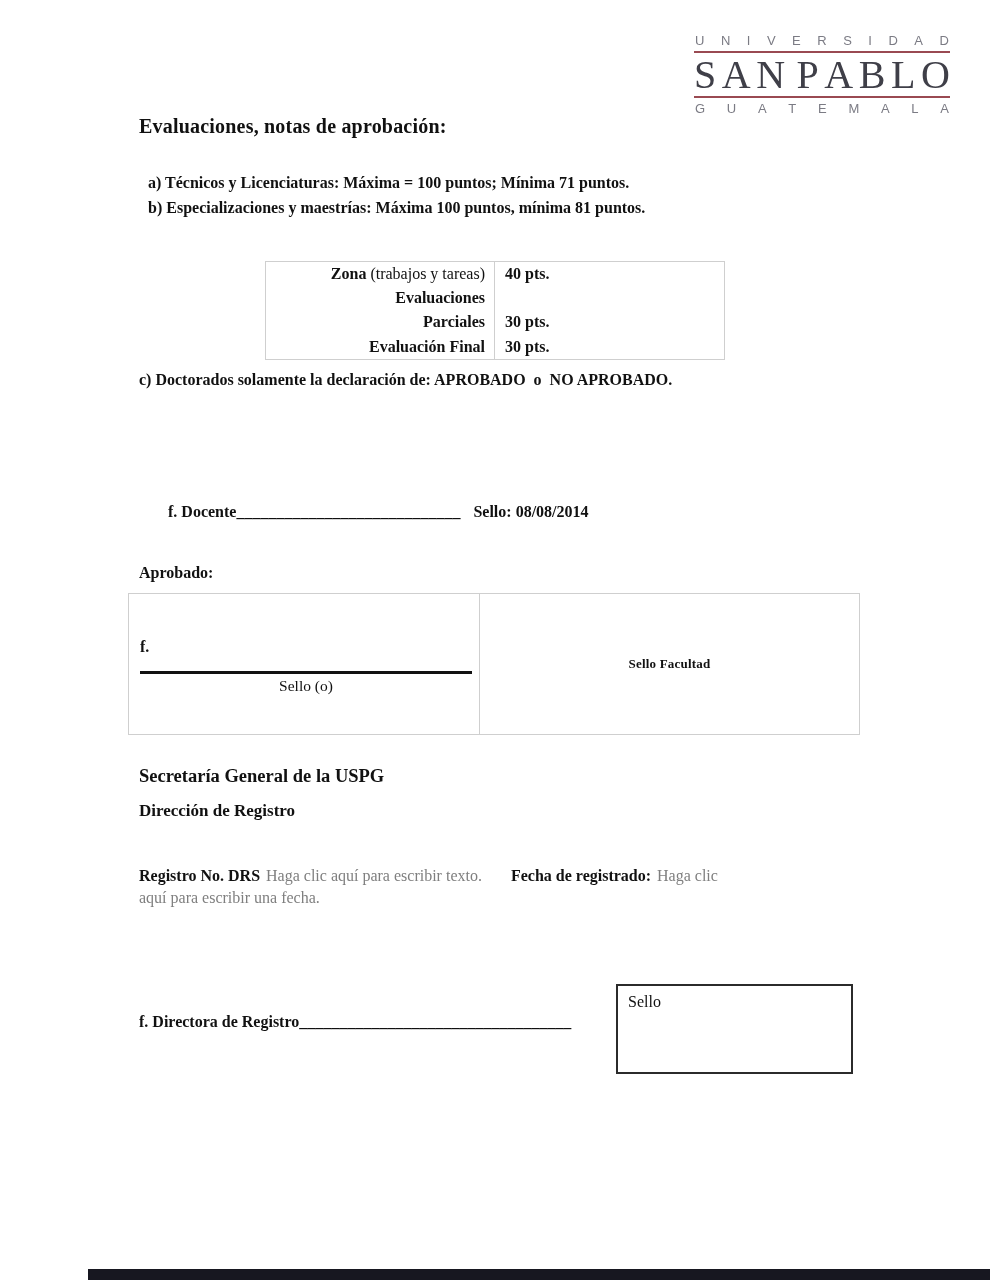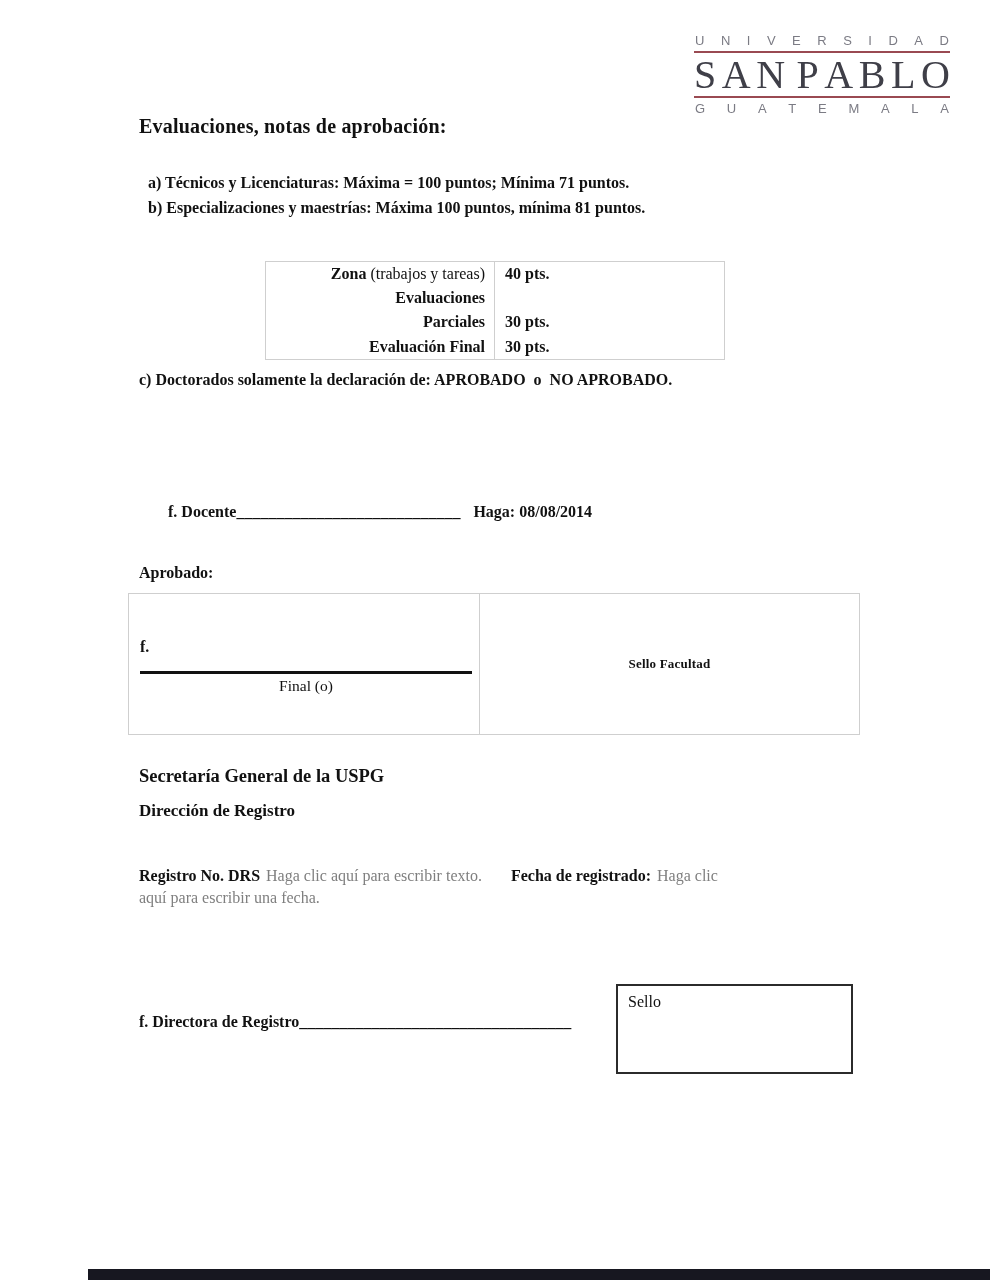--- a/index.html
+++ b/index.html
@@ -137,29 +137,29 @@
     <div class="st-right">
       <div class="st-line">40 pts.</div>
       <div class="st-line"></div>
       <div class="st-line">30 pts.</div>
       <div class="st-line">30 pts.</div>
     </div>
   </div>
 
   <div class="abs body-line item-c">c) Doctorados solamente la declaración de: APROBADO  o  NO APROBADO.</div>
 
-  <div class="abs docente-line"><span>f. Docente</span><span class="us">____________________________</span><span class="fecha-label">Haga:</span><span class="fecha-value">08/08/2014</span></div>
+  <div class="abs docente-line"><span>f. Docente</span><span class="us">____________________________</span><span class="fecha-label">Sello:</span><span class="fecha-value">08/08/2014</span></div>
 
   <div class="abs aprobado">Aprobado:</div>
 
   <div class="abs sig-table">
     <div class="sig-left">
       <div class="sig-f">f.</div>
       <div class="sig-rule"></div>
-      <div class="sig-caption">Final (o)</div>
+      <div class="sig-caption">Sello (o)</div>
     </div>
     <div class="sig-right">
       <span class="seal-label">Sello Facultad</span>
     </div>
   </div>
 
   <div class="abs secretaria">Secretaría General de la USPG</div>
   <div class="abs direccion">Dirección de Registro</div>
 
   <div class="abs registro">

